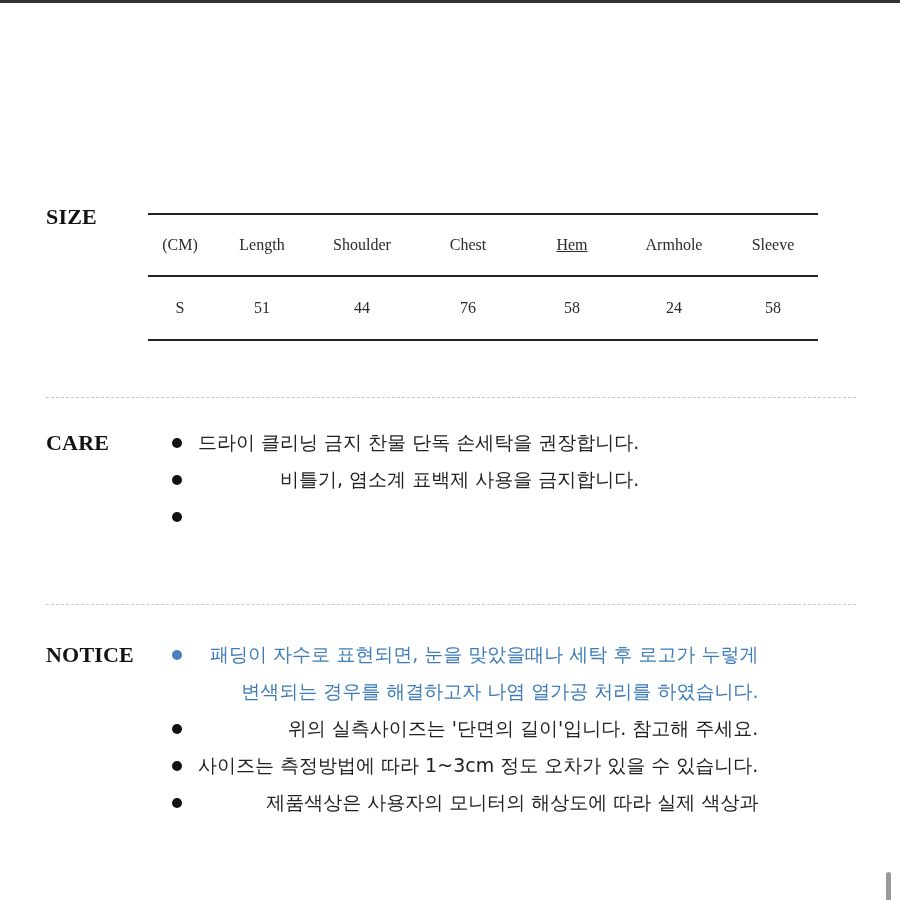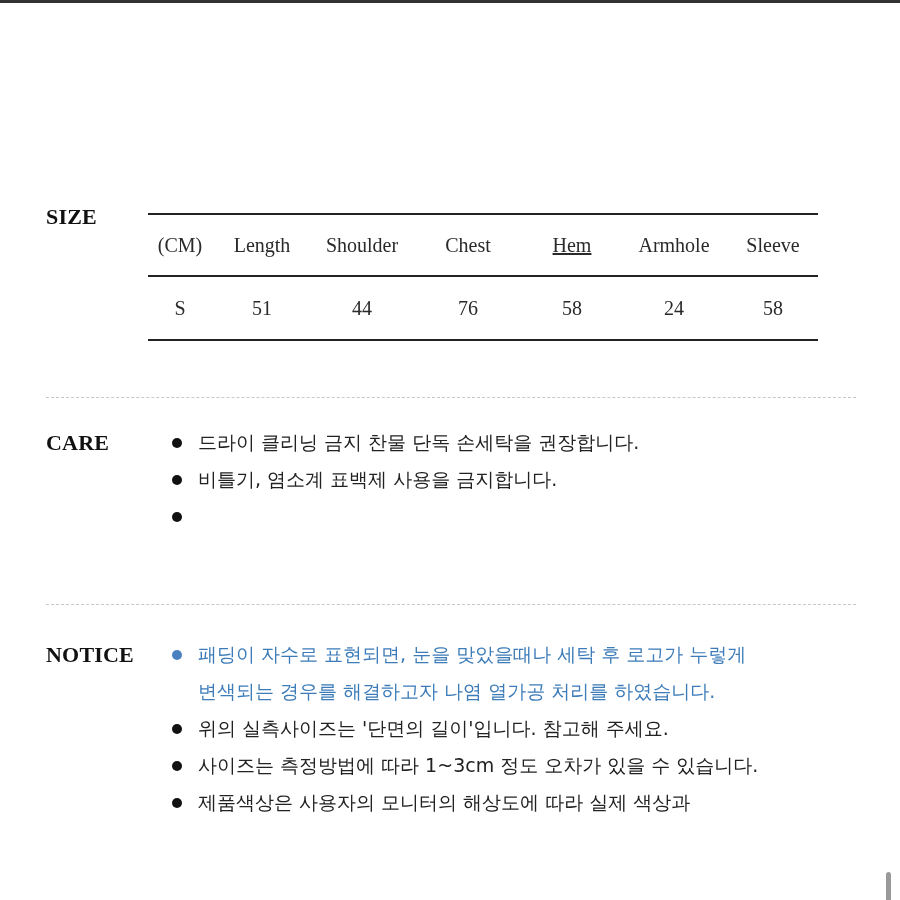--- a/index.html
+++ b/index.html
@@ -11,36 +11,36 @@
   .topbar { position: absolute; left: 0; top: 0; width: 900px; height: 3px; background: #333; }
   .section-label {
     position: absolute; left: 46px;
     font-family: "Liberation Serif", serif; font-weight: bold; font-size: 22px;
     color: #111; letter-spacing: 0.2px;
   }
   
   .size-table {
     position: absolute; left: 148px; top: 213px; width: 670px;
     border-collapse: collapse;
-    font-family: "Liberation Serif", serif; font-size: 20px; color: #2a2a2a;
+    font-family: "Liberation Serif", serif; font-size: 16px; color: #2a2a2a;
   }
   .size-table th, .size-table td { text-align: center; font-weight: normal; padding: 0; }
   .size-table thead tr { height: 62px; }
   .size-table tbody tr { height: 64px; }
   .size-table thead { border-top: 2px solid #222; border-bottom: 2px solid #222; }
   .size-table tbody { border-bottom: 2px solid #222; }
   .dash {
     position: absolute; left: 46px; width: 810px; height: 0;
     border-top: 1px dashed #c8c8c8;
   }
   .list {
     position: absolute; left: 170px; margin: 0; padding: 0; list-style: none;
     font-size: 19px; color: #222; line-height: 37px;
   }
-  .list li { position: relative; padding-left: 28px; white-space: nowrap; }
+  .list li { position: relative; padding-left: 28px; white-space: nowrap; text-align: right; }
   .list li .bullet {
     position: absolute; left: 2px; top: 14px; width: 10px; height: 10px;
     border-radius: 50%; background: #111;
   }
   .list li.blue { color: #3d7cb8; }
   .list li.blue .bullet { background: #4a80c0; }
   .scrollbar {
     position: absolute; left: 886px; top: 872px; width: 5px; height: 28px;
     background: #9a9a9a; border-radius: 3px 3px 0 0;
   }

